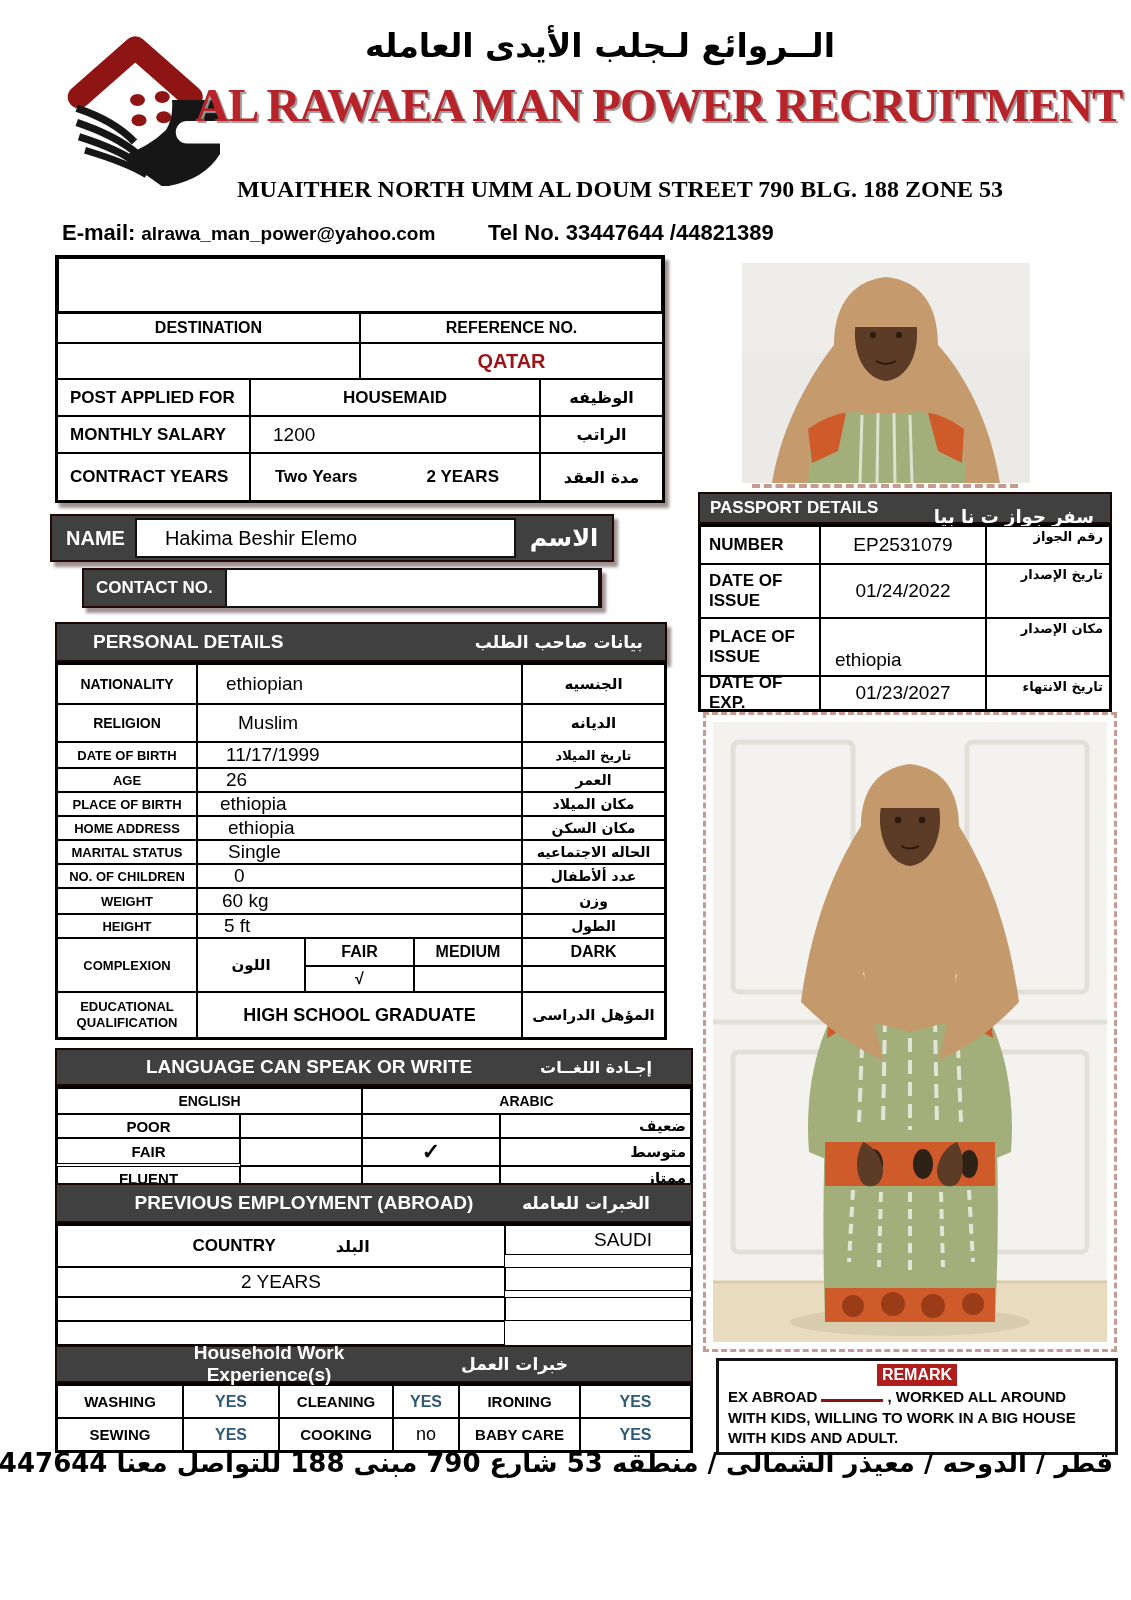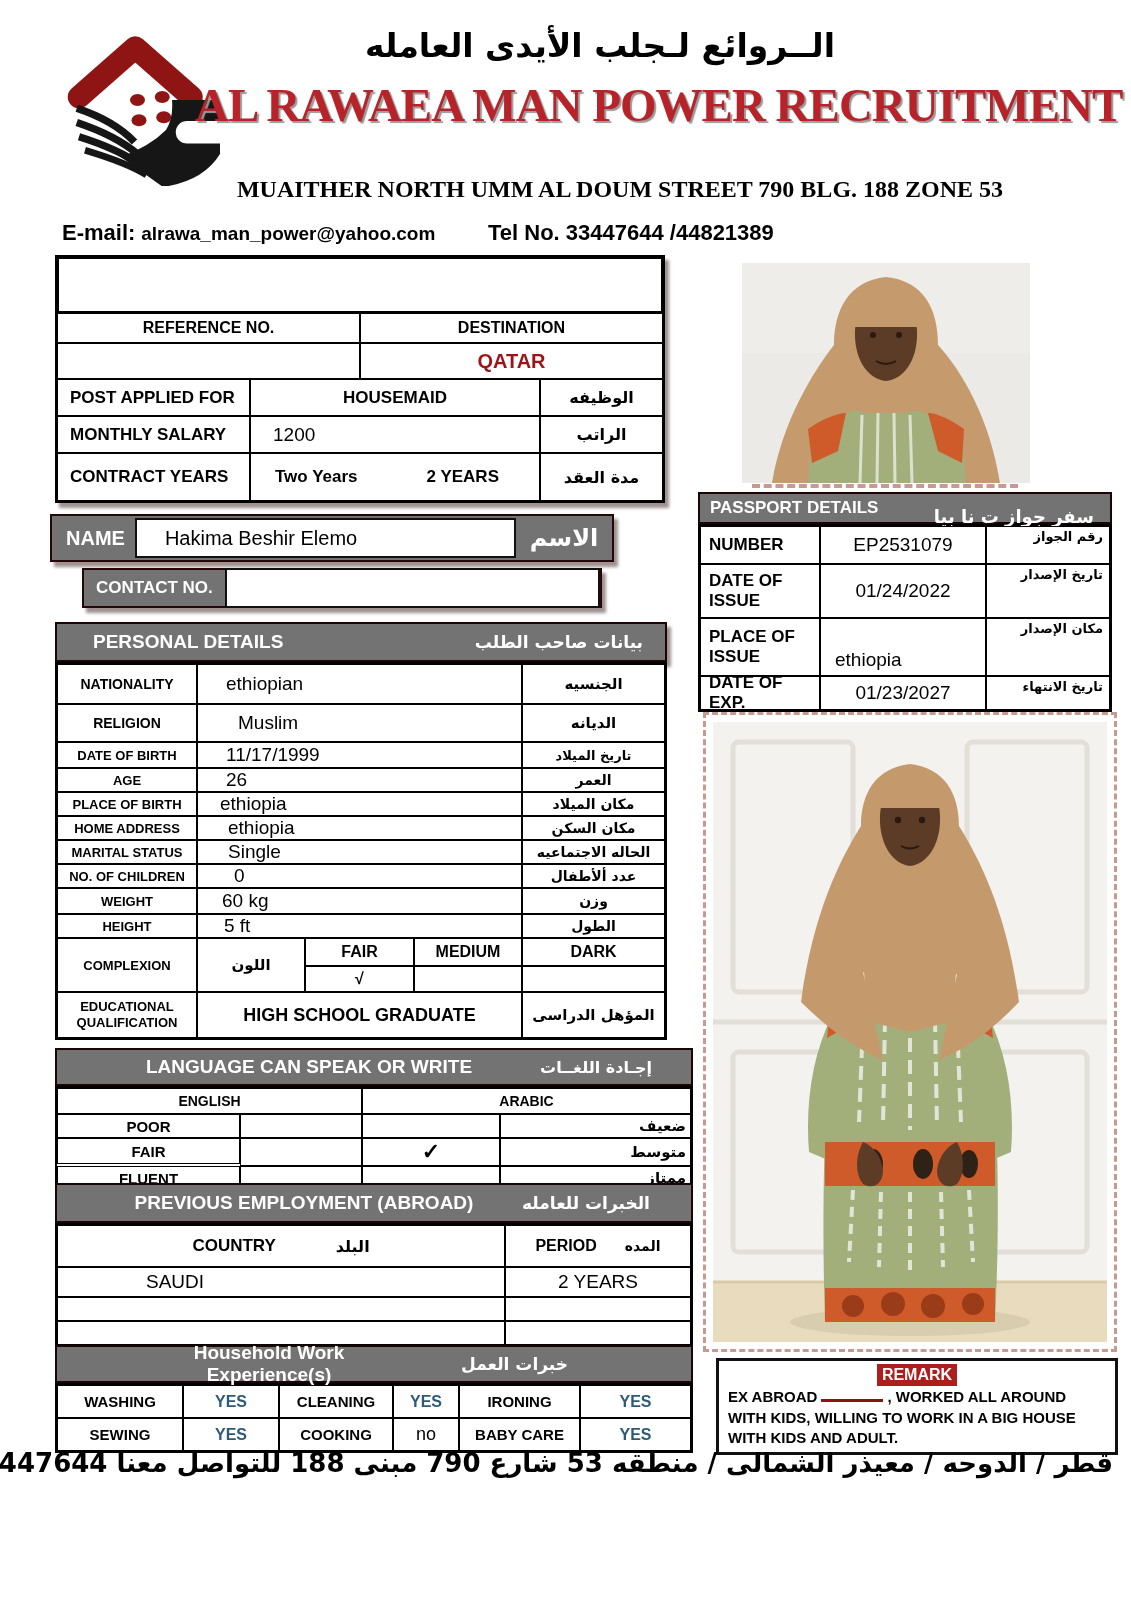--- a/index.html
+++ b/index.html
@@ -1,20 +1,20 @@
 <!DOCTYPE html>
 <html><head>
 <meta charset="utf-8">
 <style>
   html,body{margin:0;padding:0;background:#fff;}
   .page{position:relative;width:1131px;height:1600px;background:#ffffff;
         font-family:"Liberation Sans",sans-serif;color:#000;overflow:hidden;}
   .abs{position:absolute;}
   .ar{font-family:"DejaVu Sans",sans-serif;direction:rtl;}
-  .bar{background:#737373;color:#fff;justify-content:flex-end;}
+  .bar{background:#404040;color:#fff;justify-content:flex-end;}
   .pink{background:#ddb8b8;}
   .shadow{box-shadow:4px 5px 3px rgba(40,10,10,.45);}
   .grid{display:grid;}
   .cell{border:1px solid #000;display:flex;align-items:center;box-sizing:border-box;background:#fff;}
   .tbl{border:2px solid #000;box-sizing:border-box;background:#fff;}
   .cen{justify-content:center;text-align:center;}
   .b{font-weight:bold;}
   
   .arabic-top{font-size:33px;font-weight:bold;text-align:center;}
   .company{font-family:"Liberation Serif",serif;font-weight:bold;font-size:47px;
@@ -64,22 +64,22 @@
     <span class="b" style="font-size:22px;">E-mail:</span>
     <span class="b" style="font-size:19px;">alrawa_man_power@yahoo.com</span>
   </div>
   <div class="abs b" style="left:488px;top:220px;font-size:22px;">Tel No. 33447644 /44821389</div>
 
   <div class="abs tbl shadow" style="left:55px;top:255px;width:610px;">
     <div class="cell bar cen" style="height:56px;border-width:2px;">
       <span class="app-title">APPLICANT DETAILS</span>
     </div>
     <div class="grid" style="grid-template-columns:303px 1fr;">
+      <div class="cell pink cen lbl" style="height:30px;font-size:16px;">DESTINATION</div>
       <div class="cell pink cen lbl" style="height:30px;font-size:16px;">REFERENCE NO.</div>
-      <div class="cell pink cen lbl" style="height:30px;font-size:16px;">DESTINATION</div>
       <div class="cell" style="height:36px;"></div>
       <div class="cell cen qatar" style="height:36px;">QATAR</div>
     </div>
     <div class="grid" style="grid-template-columns:193px 290px 1fr;">
       <div class="cell lbl" style="height:37px;padding-left:12px;font-size:17px;">POST APPLIED FOR</div>
       <div class="cell pink cen lbl" style="height:37px;font-size:17px;">HOUSEMAID</div>
       <div class="cell cen ar arc">الوظيفه</div>
 
       <div class="cell lbl" style="height:37px;padding-left:12px;font-size:17px;">MONTHLY SALARY</div>
       <div class="cell pink val" style="height:37px;padding-left:22px;">1200</div>
@@ -204,24 +204,20 @@
   <div class="abs" style="left:55px;top:1183px;width:638px;">
     <div class="bar" style="height:40px;display:flex;align-items:center;border:2px solid #1a0505;box-sizing:border-box;">
       <span class="b" style="font-size:19px;flex:1;text-align:center;padding-left:70px;">PREVIOUS EMPLOYMENT (ABROAD)</span>
       <span class="ar b" style="font-size:17px;width:210px;text-align:center;">الخبرات للعامله</span>
     </div>
     <div class="tbl">
       <div class="grid" style="grid-template-columns:448px 1fr;">
         <div class="cell pink" style="height:42px;justify-content:center;gap:60px;">
           <span class="b" style="font-size:17px;">COUNTRY</span>
           <span class="ar b" style="font-size:16px;">البلد</span>
-        </div>
-        <div class="cell pink" style="height:42px;justify-content:center;gap:28px;">
-          <span class="b" style="font-size:16px;">PERIOD</span>
-          <span class="ar b" style="font-size:14px;">المده</span>
         </div>
 
         <div class="cell val" style="height:30px;padding-left:88px;">SAUDI</div>
         <div class="cell cen val" style="height:30px;">2 YEARS</div>
         <div class="cell" style="height:24px;"></div>
         <div class="cell" style="height:24px;"></div>
         <div class="cell" style="height:24px;"></div>
         <div class="cell" style="height:24px;"></div>
       </div>
     </div>

